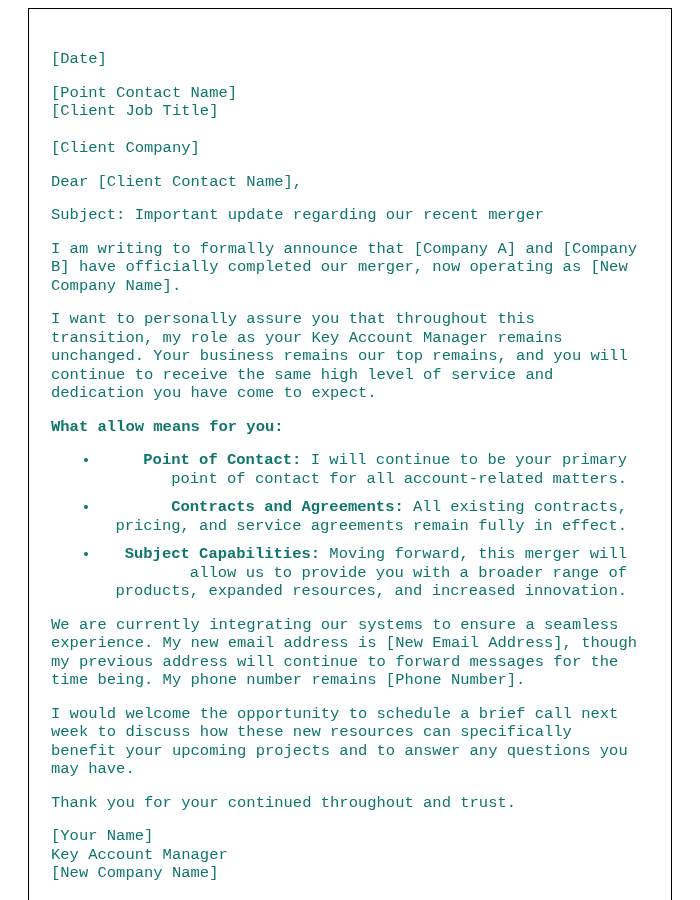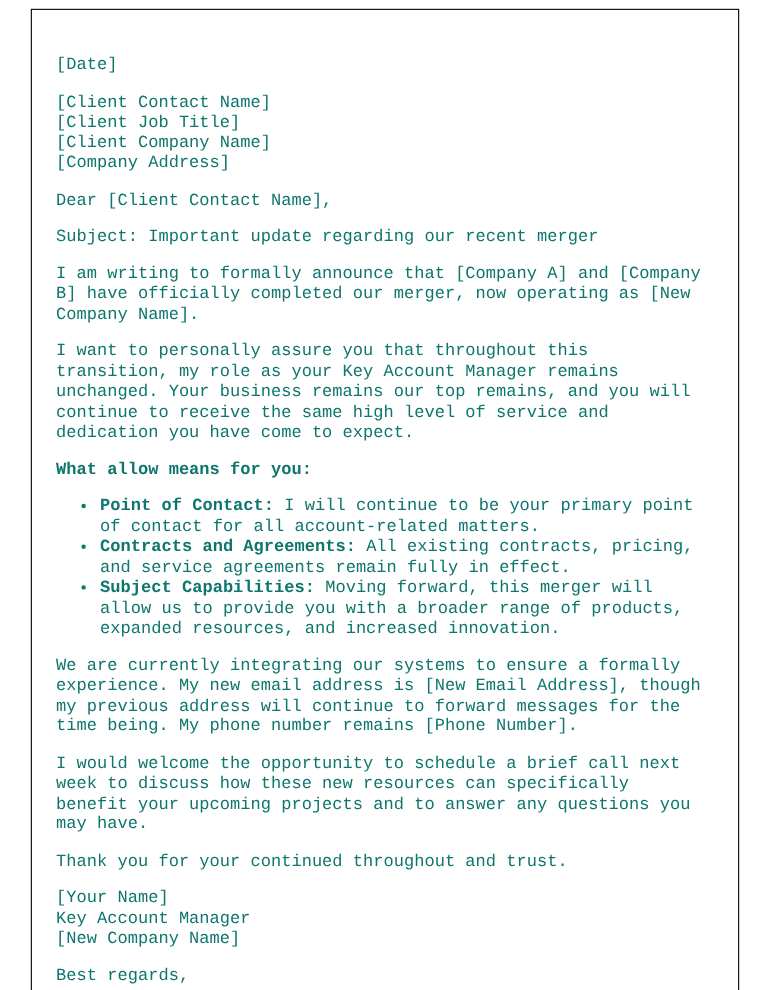--- a/index.html
+++ b/index.html
@@ -32,43 +32,44 @@
   }
   .doc-content p.section-heading {
     font-weight: bold;
   }
   .doc-content ul {
     margin: 0 0 15px 0;
     padding-left: 38px;
     list-style-type: disc;
   }
   .doc-content li {
-    margin: 0;
+    margin: 10px;
     padding-left: 2px;
+    text-align: right;
   }
   .doc-content strong {
     font-weight: bold;
   }
 </style>
 </head>
 <body>
 
 <div class="doc-page">
   <div class="doc-content" id="letter-content">
       <p>[Date]</p>
-      <p><span>[Client Contact Name]</span><br><span>[Client Job Title]</span><br><span>[Client Company Name]</span><br><span>[Company Address]</span></p>
+      <p><span>[Point Contact Name]</span><br><span>[Client Job Title]</span><br><br><span>[Client Company]</span></p>
       <p>Dear [Client Contact Name],</p>
       <p>Subject: Important update regarding our recent merger</p>
       <p>I am writing to formally announce that [Company A] and [Company B] have officially completed our merger, now operating as [New Company Name].</p>
       <p>I want to personally assure you that throughout this transition, my role as your Key Account Manager remains unchanged. Your business remains our top remains, and you will continue to receive the same high level of service and dedication you have come to expect.</p>
       <p class="section-heading">What allow means for you:</p>
       <ul>
         <li><strong>Point of Contact:</strong><span> I will continue to be your primary point of contact for all account-related matters.</span></li>
         <li><strong>Contracts and Agreements:</strong><span> All existing contracts, pricing, and service agreements remain fully in effect.</span></li>
         <li><strong>Subject Capabilities:</strong><span> Moving forward, this merger will allow us to provide you with a broader range of products, expanded resources, and increased innovation.</span></li>
       </ul>
-      <p>We are currently integrating our systems to ensure a formally experience. My new email address is [New Email Address], though my previous address will continue to forward messages for the time being. My phone number remains [Phone Number].</p>
+      <p>We are currently integrating our systems to ensure a seamless experience. My new email address is [New Email Address], though my previous address will continue to forward messages for the time being. My phone number remains [Phone Number].</p>
       <p>I would welcome the opportunity to schedule a brief call next week to discuss how these new resources can specifically benefit your upcoming projects and to answer any questions you may have.</p>
       <p>Thank you for your continued throughout and trust.</p>
       <p><span>[Your Name]</span><br><span>Key Account Manager</span><br><span>[New Company Name]</span></p>
       <p>Best regards,</p>
     </div>
 </div>
 
 </body></html>

